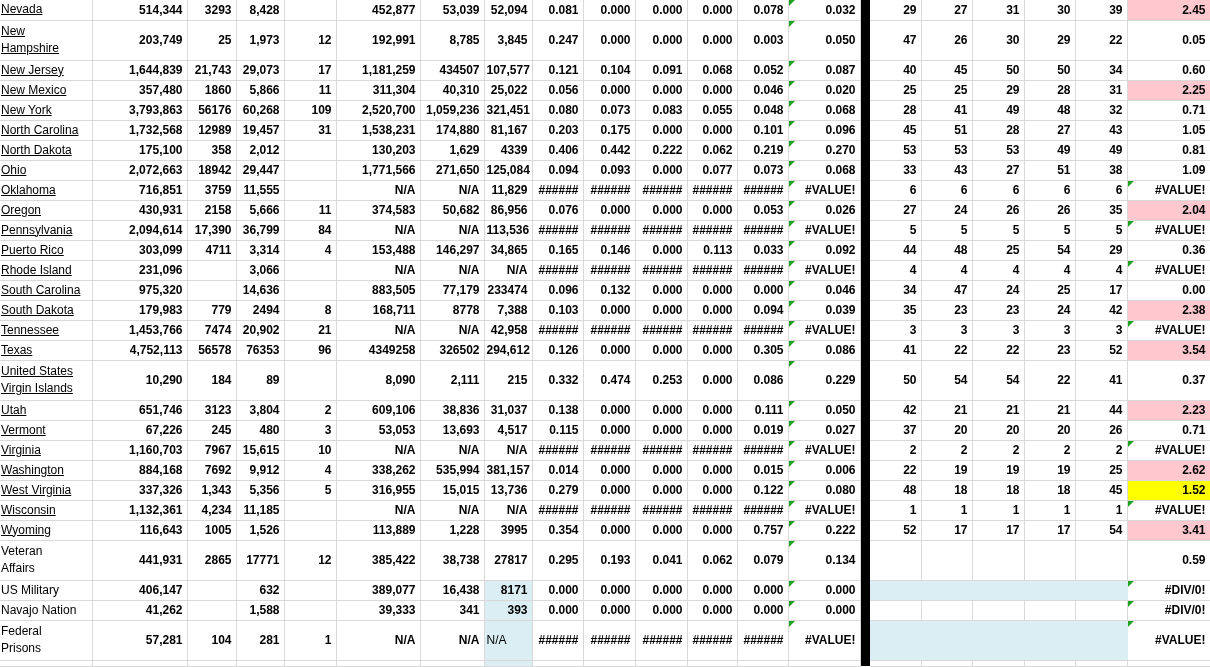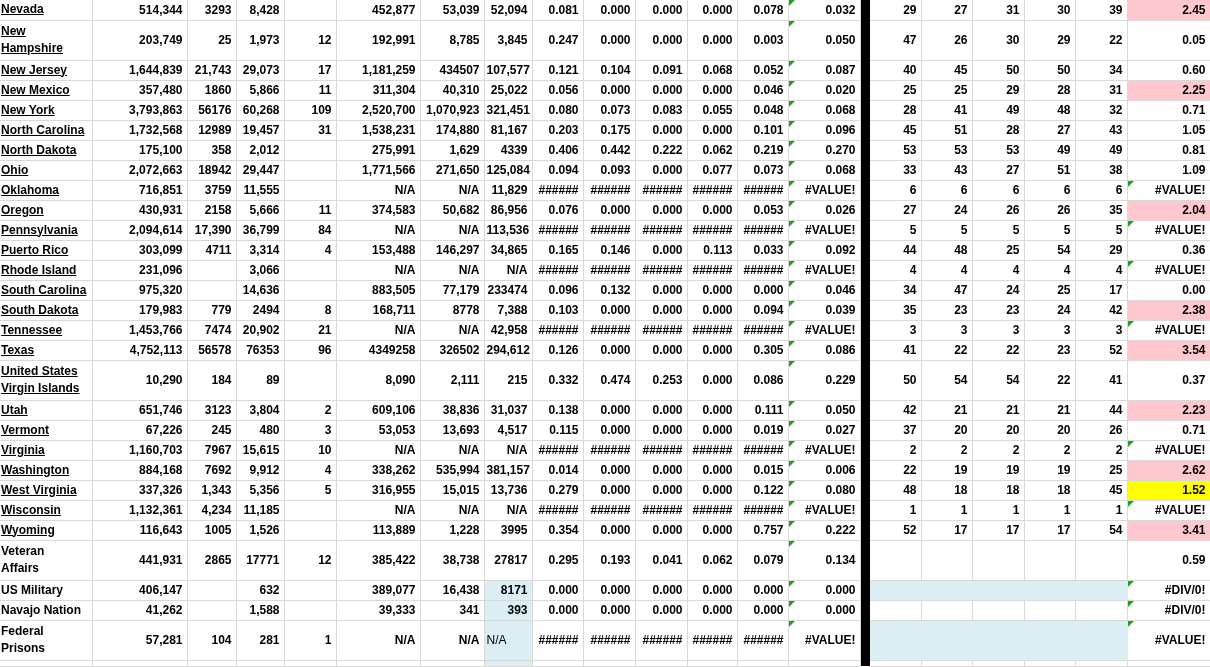--- a/index.html
+++ b/index.html
@@ -11,21 +11,21 @@
   #sheet{width:1210px;height:667px;overflow:hidden;background:#fff;}
   table{border-collapse:collapse;table-layout:fixed;width:1210px;}
   td{
     border-right:1px solid var(--grid);
     border-bottom:1px solid var(--grid);
     padding:0 4px 0 2px;
     font-size:12px;font-weight:bold;text-align:right;
     white-space:nowrap;overflow:hidden;position:relative;
     vertical-align:middle;line-height:16px;
   }
-  td.state{font-weight:bold;text-align:left;overflow:visible;padding-left:1px;line-height:17px;}
+  td.state{font-weight:normal;text-align:left;overflow:visible;padding-left:1px;line-height:17px;}
   td.state.link .ln{text-decoration:underline;}
   td.bar{background:var(--bar);border-right:none;border-bottom:none;padding:0;}
   td.pink{background:var(--pink);}
   td.yellow{background:var(--yellow);}
   td.blue{background:var(--blue);}
   td.nb{border-right-color:var(--blue);}
   td.left{text-align:left;font-weight:normal;}
   .tri{
     position:absolute;top:0;left:0;width:0;height:0;
     border-top:6px solid var(--tri);border-right:6px solid transparent;
@@ -163,21 +163,21 @@
         </tr>
         <tr style="height: 20px;">
           <td class="state link">
             <div class="ln">New York</div>
           </td>
           <td><span>3,793,863</span></td>
           <td><span>56176</span></td>
           <td><span>60,268</span></td>
           <td><span>109</span></td>
           <td><span>2,520,700</span></td>
-          <td><span>1,070,923</span></td>
+          <td><span>1,059,236</span></td>
           <td><span>321,451</span></td>
           <td><span>0.080</span></td>
           <td><span>0.073</span></td>
           <td><span>0.083</span></td>
           <td><span>0.055</span></td>
           <td><span>0.048</span></td>
           <td><span class="tri"></span><span>0.068</span></td>
           <td class="bar"></td>
           <td><span>28</span></td>
           <td><span>41</span></td>
@@ -212,21 +212,21 @@
           <td><span>1.05</span></td>
         </tr>
         <tr style="height: 20px;">
           <td class="state link">
             <div class="ln">North Dakota</div>
           </td>
           <td><span>175,100</span></td>
           <td><span>358</span></td>
           <td><span>2,012</span></td>
           <td><span></span></td>
-          <td><span>275,991</span></td>
+          <td><span>130,203</span></td>
           <td><span>1,629</span></td>
           <td><span>4339</span></td>
           <td><span>0.406</span></td>
           <td><span>0.442</span></td>
           <td><span>0.222</span></td>
           <td><span>0.062</span></td>
           <td><span>0.219</span></td>
           <td><span class="tri"></span><span>0.270</span></td>
           <td class="bar"></td>
           <td><span>53</span></td>

